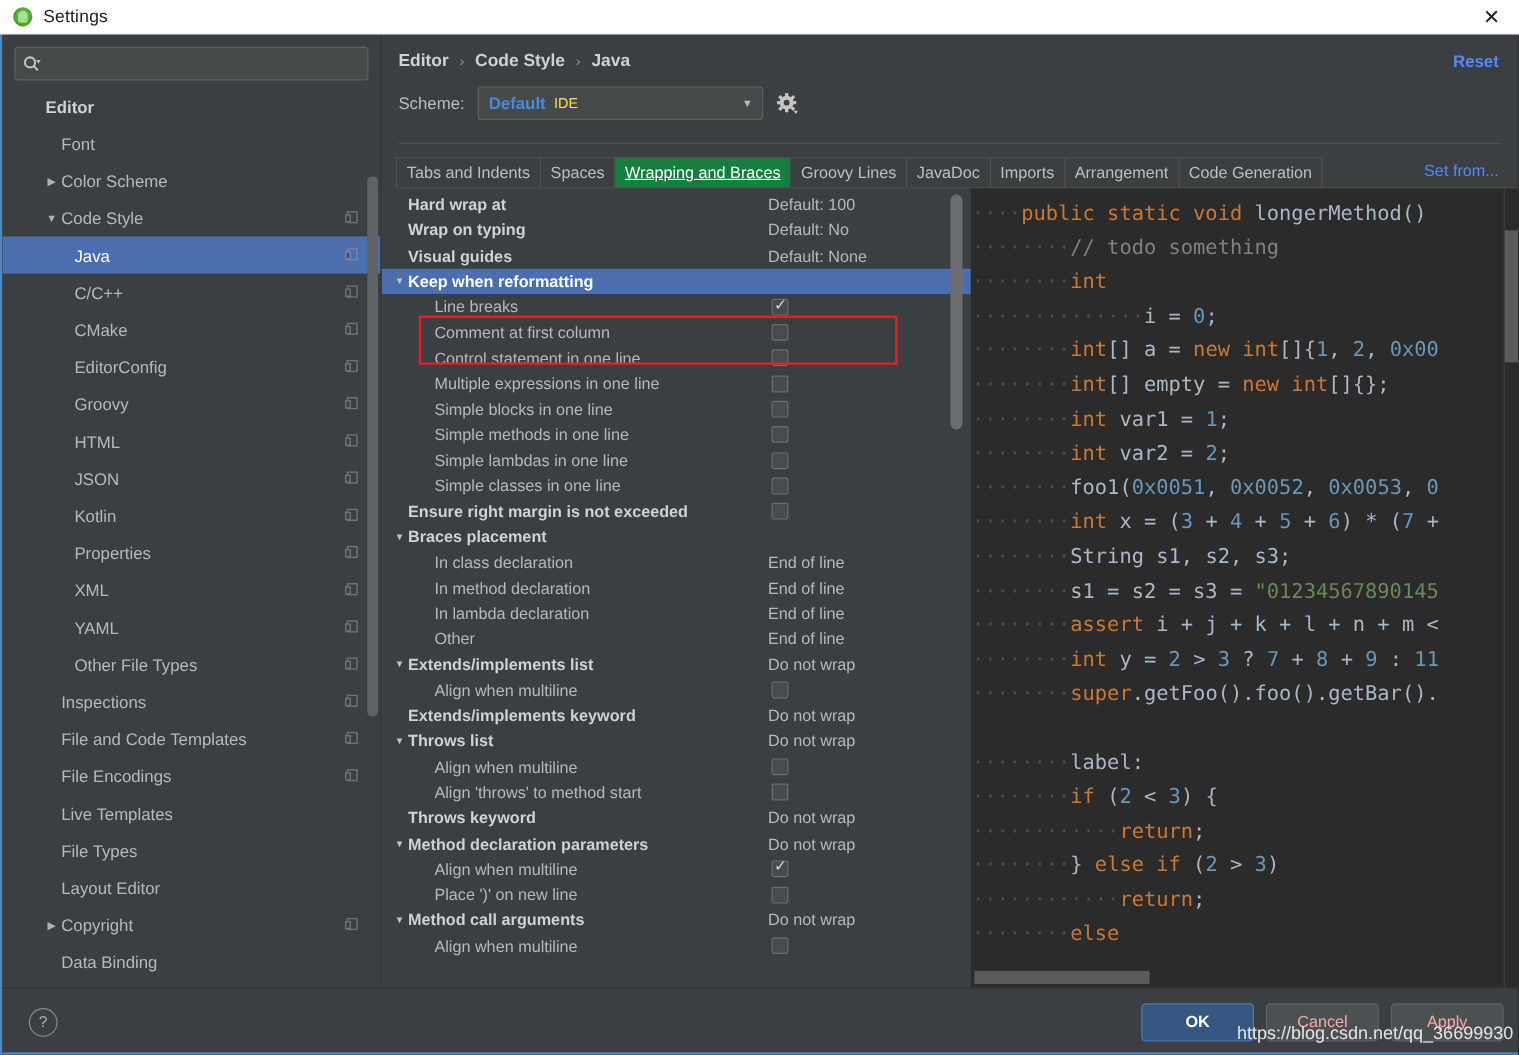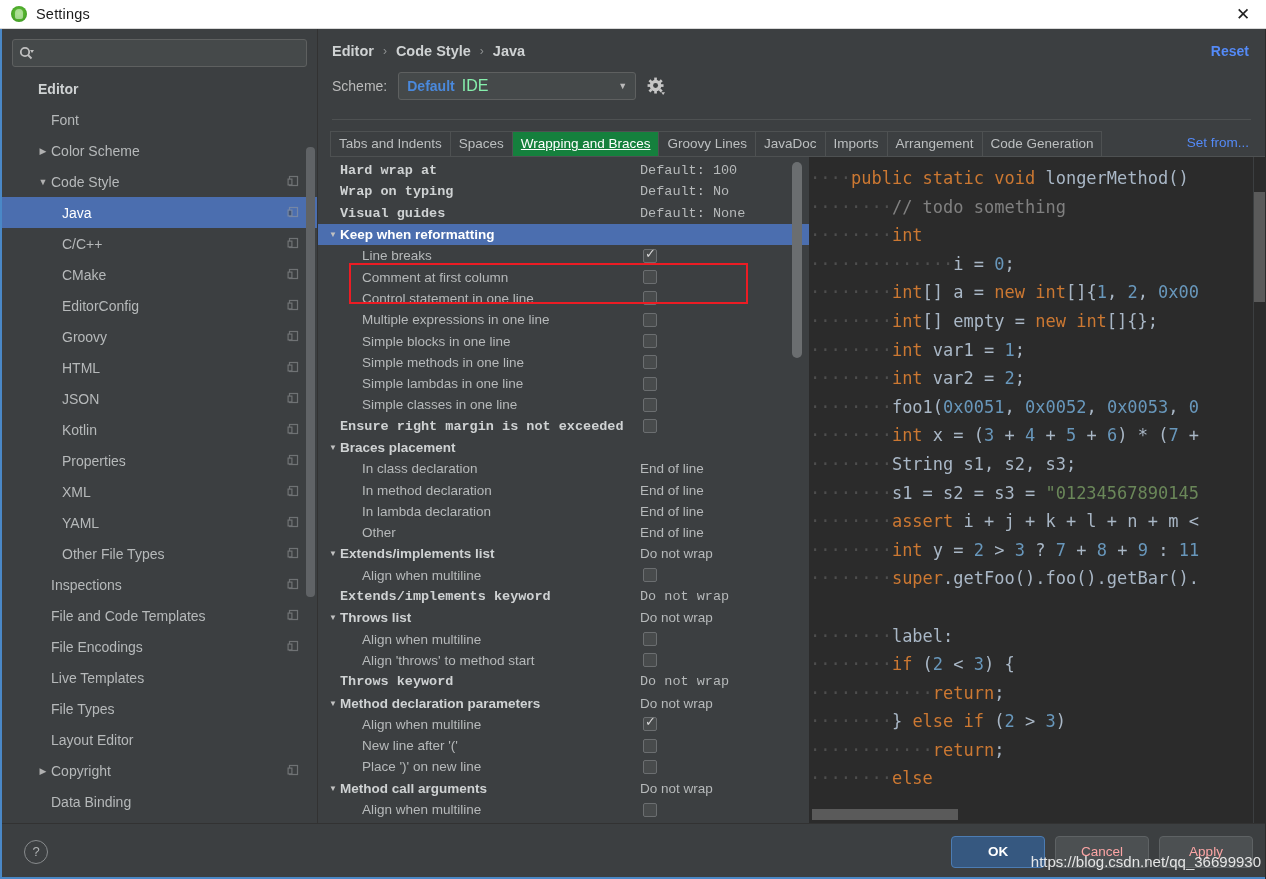--- a/index.html
+++ b/index.html
@@ -112,21 +112,21 @@
   #scheme-row {
     display: flex; align-items: center; gap: 11px;
     padding: 13px 0 0 14px; font-size: 14px; color: #bbbbbb;
   }
   #scheme-combo {
     width: 238px; height: 28px; background: #45494a;
     border: 1px solid #5e6060; border-radius: 3px;
     display: flex; align-items: center; padding: 0 8px; cursor: pointer;
   }
   #scheme-name { color: #4a89dc; font-weight: bold; font-size: 14px; }
-  #scheme-sub { color: #86efac; font-size: 16px; margin-left: 7px; }
+  #scheme-sub { color: #fde047; font-size: 12px; margin-left: 7px; }
   #combo-arrow { margin-left: auto; color: #b9b9b9; font-size: 9px; }
   #gear-btn { cursor: pointer; display:flex; align-items:center; }
 
   #setfrom-link {
     position: absolute; right: 16px; top: 106px;
     color: #548af7; font-size: 13.5px; cursor: pointer;
   }
 
   #divider {
     margin: 19px 14px 0 14px; border-top: 1px solid #4e5152;
@@ -159,21 +159,21 @@
   }
   .opt-row.group { font-weight: bold; color: #cfd2d3; }
   .opt-row.sel { background: #4b6eaf; color: #ffffff; }
   .opt-arrow {
     width: 14px; flex: none; display:flex; align-items:center; justify-content:center;
     font-size: 8px; color: #c1c1c1;
   }
   .opt-label { white-space: nowrap; }
   .pad-group { padding-left: 8px; }
   .pad-child { padding-left: 44px; }
-  .pad-group-nochev { padding-left: 22px; font-family: Liberation Mono, monospace; }
+  .pad-group-nochev { padding-left: 22px; }
   .opt-value {
     position: absolute; left: 322px; font-size: 13.5px; color: #b6b9ba; font-weight: normal;
     white-space: nowrap;
   }
   .opt-check {
     position: absolute; left: 325px; width: 14px; height: 14px;
     border: 1px solid #6b6e70; background: #484b4c; border-radius: 2px;
   }
   .opt-check.checked::after {
     content: "✓"; position: absolute; left: 1px; top: -3px;
@@ -647,24 +647,20 @@
               <div class="opt-row group pad-group">
                 <span class="opt-arrow">▼</span>
                 <span class="opt-label">Method declaration parameters</span>
                 <span class="opt-value">Do not wrap</span>
               </div>
               <div class="opt-row pad-child">
                 <span class="opt-label">Align when multiline</span>
                 <span class="opt-check checked"></span>
               </div>
               <div class="opt-row pad-child">
-                <span class="opt-label">New line after '('</span>
-                <span class="opt-check"></span>
-              </div>
-              <div class="opt-row pad-child">
                 <span class="opt-label">Place ')' on new line</span>
                 <span class="opt-check"></span>
               </div>
               <div class="opt-row group pad-group">
                 <span class="opt-arrow">▼</span>
                 <span class="opt-label">Method call arguments</span>
                 <span class="opt-value">Do not wrap</span>
               </div>
               <div class="opt-row pad-child">
                 <span class="opt-label">Align when multiline</span>

